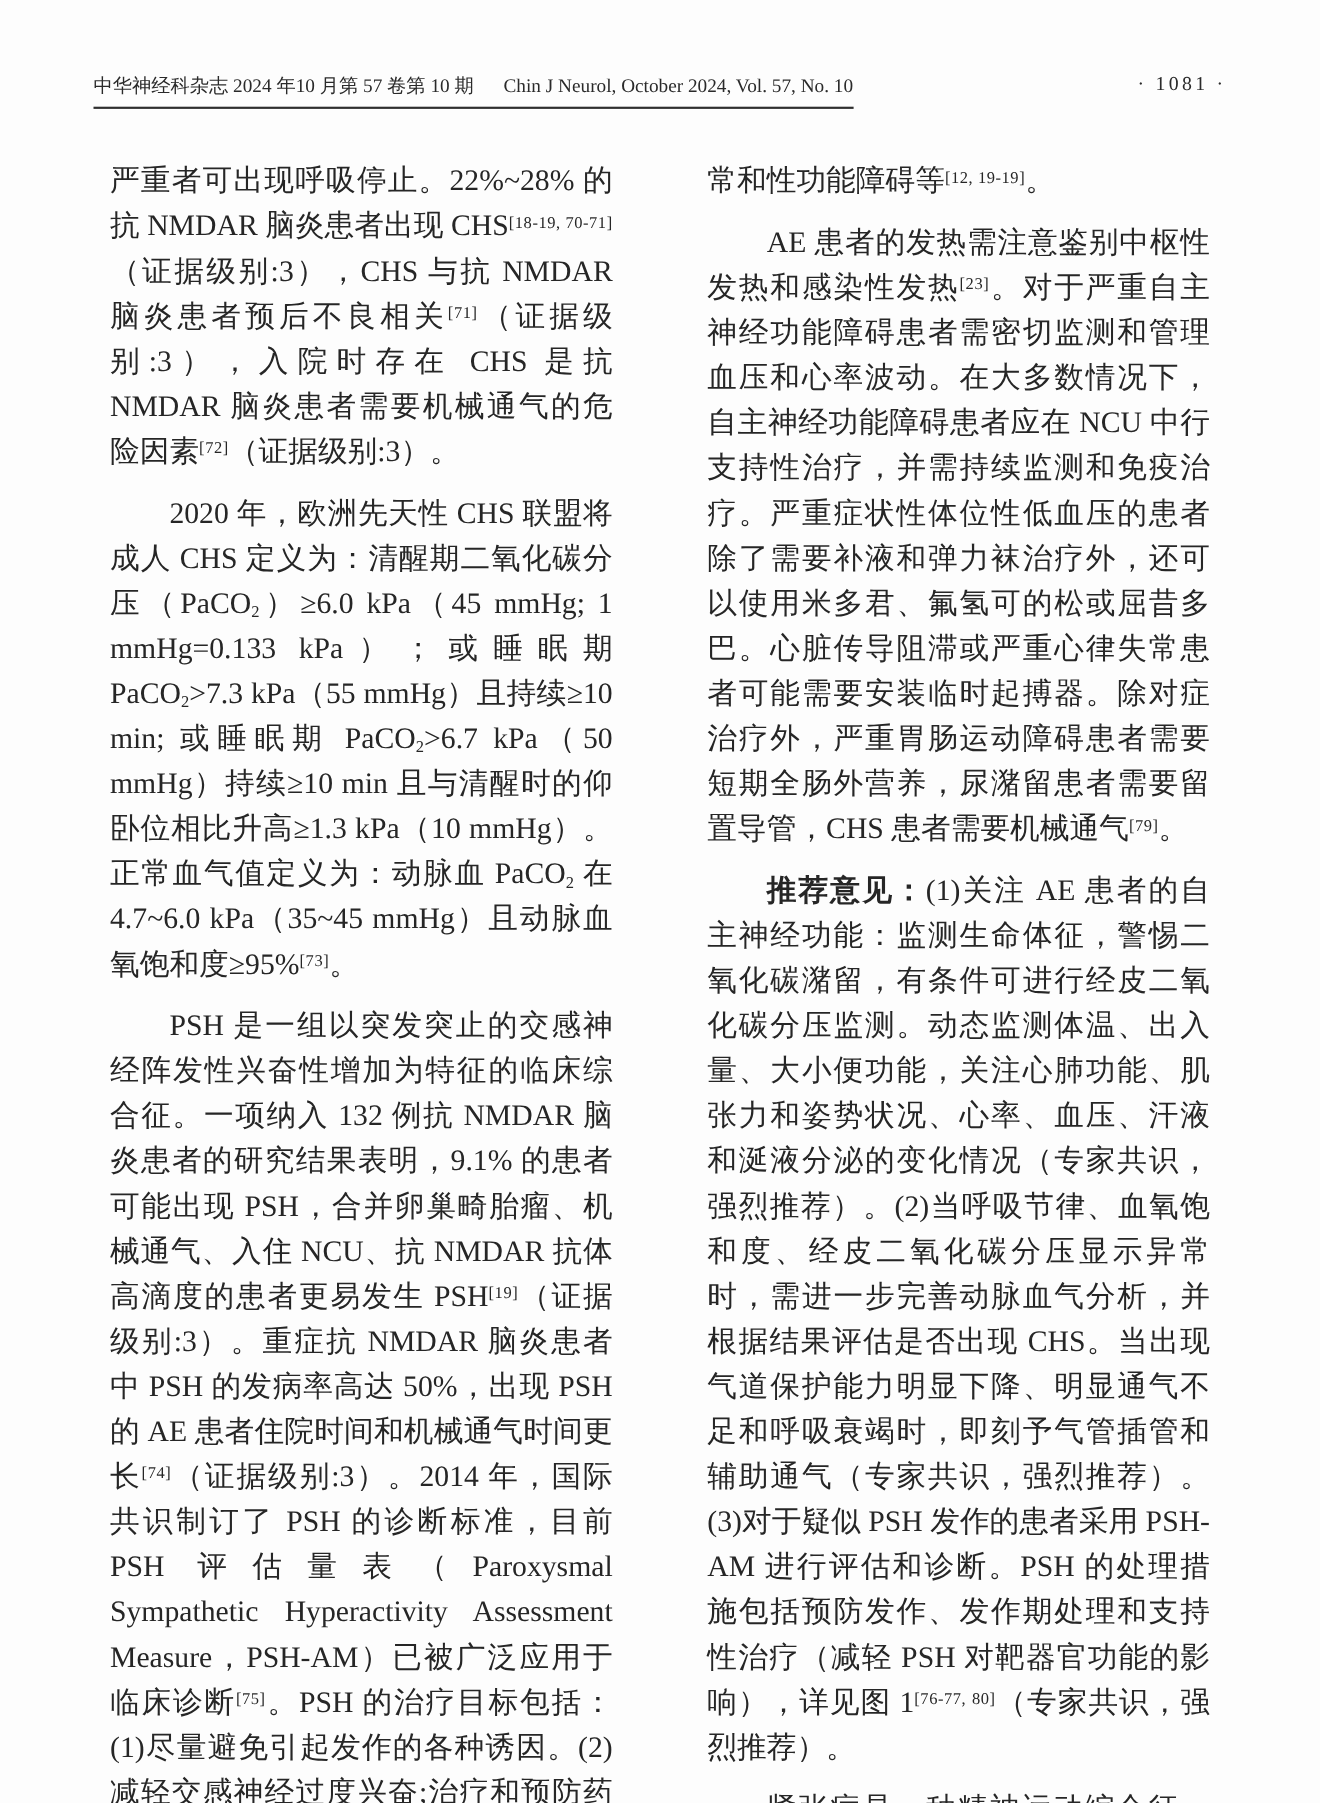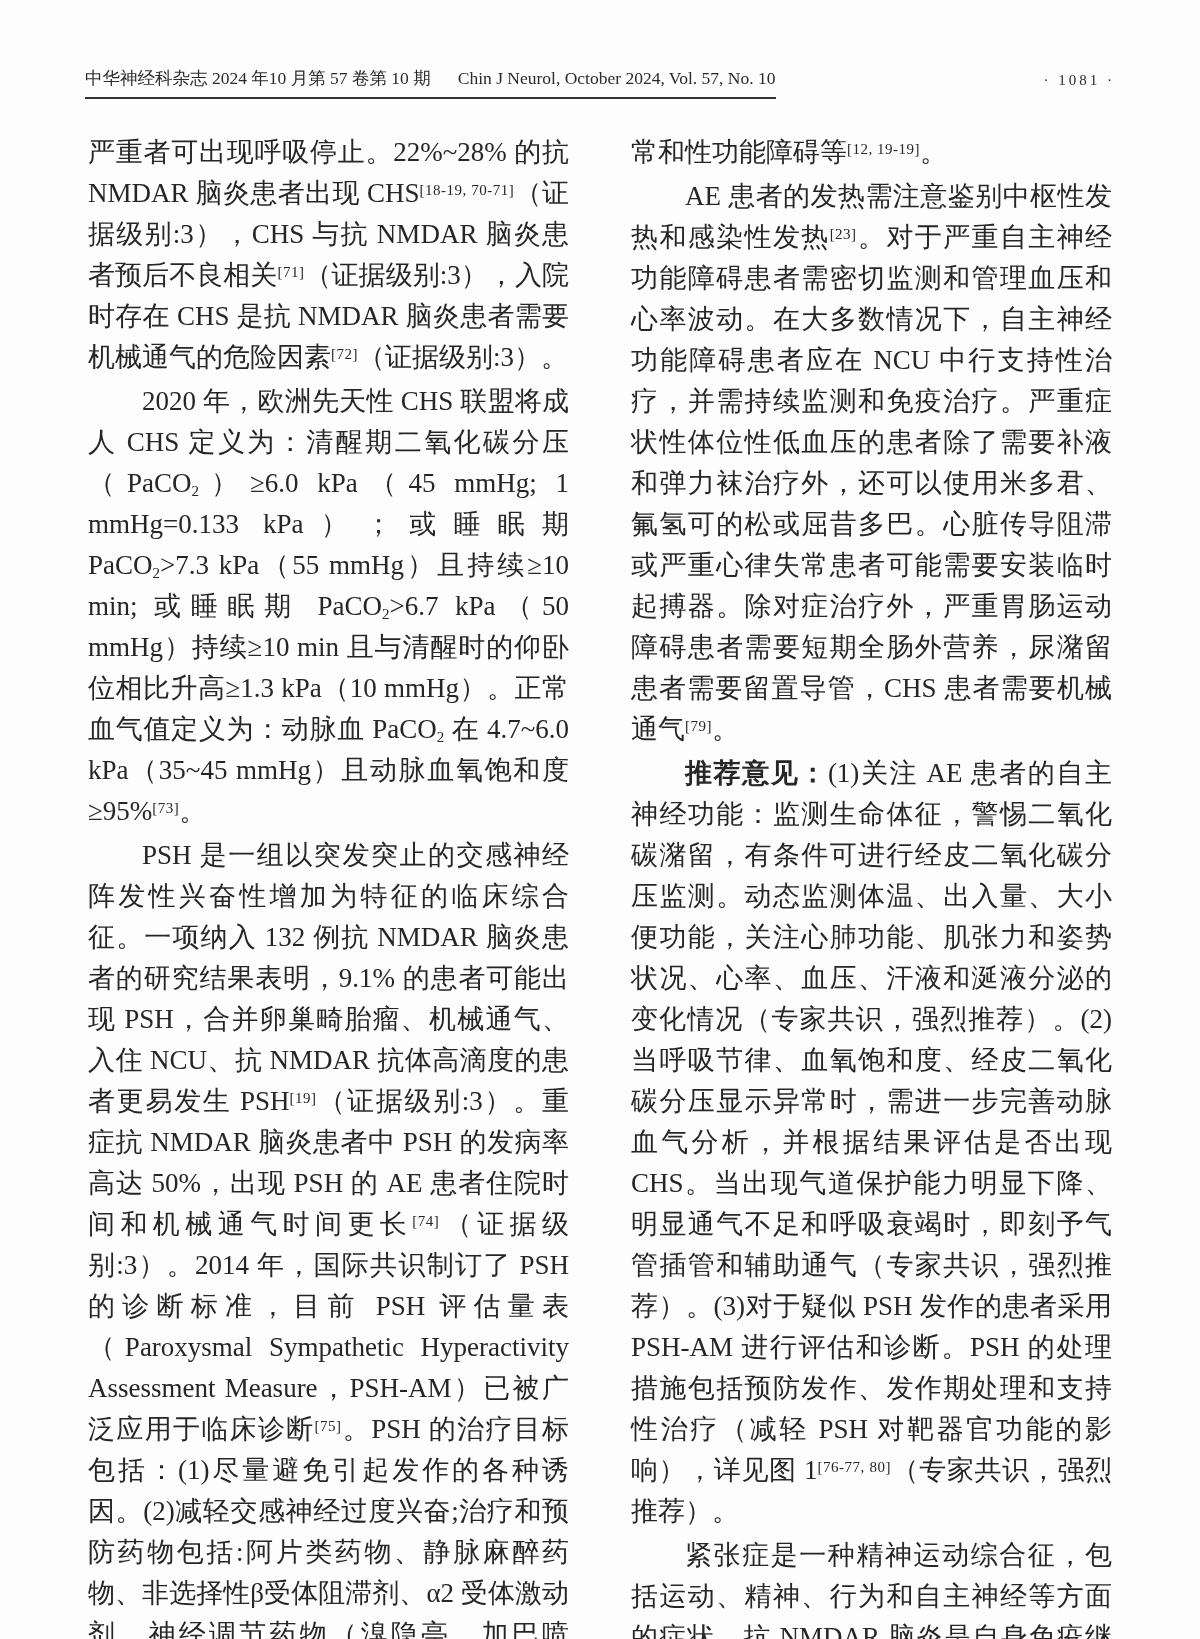--- a/index.html
+++ b/index.html
@@ -8,50 +8,49 @@
     background:#fdfdfd;
     color:#262626;
     font-family:"Liberation Serif","DejaVu Serif",serif;
     overflow:hidden;
   }
   .page { padding:66px 85px 0 85px; }
 
   .header-row {
     display:flex;
     justify-content:space-between;
-    align-items:flex-end;
     font-size:17.5px;
     color:#2a2a2a;
   }
   .running-head {
     display:inline-block;
     border-bottom:2px solid #2f2f2f;
     padding-bottom:7px;
     white-space:nowrap;
   }
   .running-head .en { margin-left:1.3em; }
   .page-number {
-    font-size:15px;
+    font-size:18px;
     letter-spacing:3px;
     padding-bottom:10px;
     white-space:nowrap;
   }
 
   .columns {
     display:flex;
     gap:56px;
     margin-top:30px;
   }
   .column {
     width:487px;
     font-size:27px;
     line-height:41px;
     text-align:justify;
   }
-  p.para { margin:3px; }
+  p.para { margin:15px; }
   p.indent { text-indent:2em;font-family:Liberation Serif, serif; }
   sup.ref {
     font-size:15px;
     line-height:0;
     vertical-align:7px;
     letter-spacing:0.5px;
   }
   sub.sb {
     font-size:15px;
     line-height:0;

